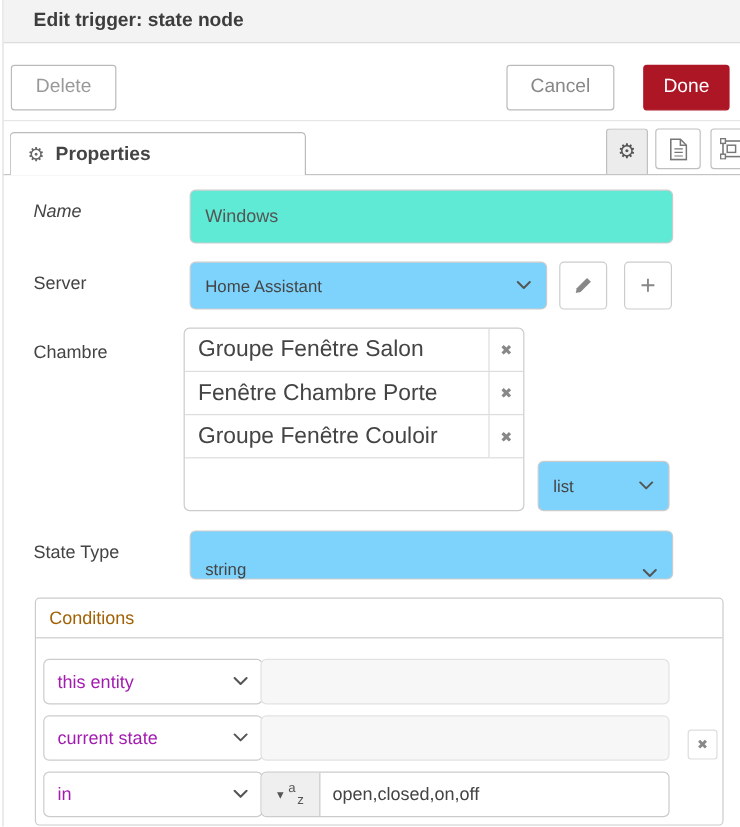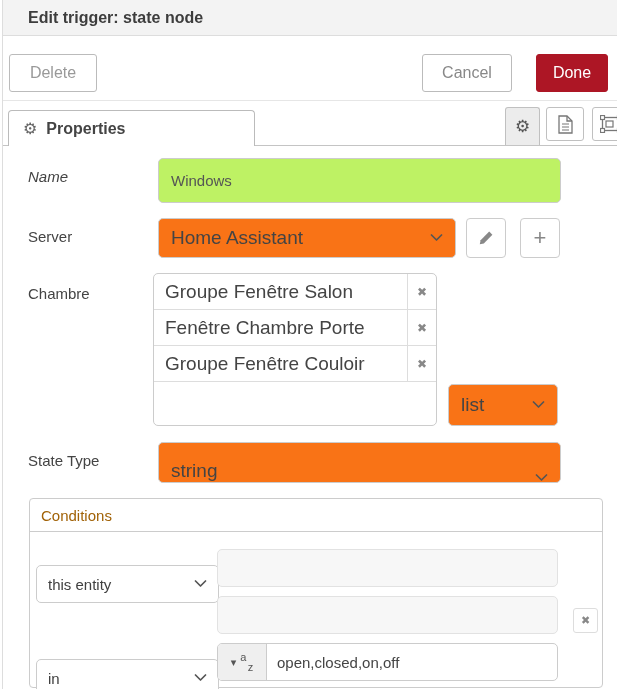--- a/index.html
+++ b/index.html
@@ -29,23 +29,23 @@
   .mini-btn{position:absolute;box-sizing:border-box;border:1px solid #c0c0c0;border-radius:3px 3px 0 0;
     background:#fff;display:flex;align-items:center;justify-content:center;cursor:pointer;}
   #btn-tab-gear{left:505px;top:107px;width:35px;height:38px;background:#ececec;border-bottom:none;}
   #btn-tab-gear .gear{font-size:17px;color:#555;}
   #btn-tab-doc{left:546px;top:107px;width:38px;height:34px;border-radius:3px;}
   #btn-tab-appearance{left:592px;top:107px;width:38px;height:34px;border-radius:3px;}
 
   
   .flabel{position:absolute;left:28px;font-size:15px;color:#444;}
   .input-box{position:absolute;box-sizing:border-box;border:1px solid #ccc;border-radius:5px;
-    background:#bef264;font-size:15px;color:#555;display:flex;align-items:center;padding:0 12px;}
+    background:#5eead4;font-size:15px;color:#555;display:flex;align-items:center;padding:0 12px;}
   .select-box{position:absolute;box-sizing:border-box;border:1px solid #ccc;border-radius:5px;
-    background:#f97316;font-size:19px;color:#444;display:flex;align-items:center;
+    background:#7dd3fc;font-size:14px;color:#444;display:flex;align-items:center;
     justify-content:space-between;padding:0 12px;cursor:pointer;}
   .icon-btn{position:absolute;box-sizing:border-box;border:1px solid #ccc;border-radius:4px;
     background:#fff;display:flex;align-items:center;justify-content:center;color:#888;cursor:pointer;}
 
   #name-input{left:158px;top:158px;width:403px;height:45px;}
   #server-select{left:158px;top:218px;width:298px;height:40px;}
   #btn-edit-server{left:466px;top:218px;width:40px;height:40px;}
   #btn-add-server{left:520px;top:218px;width:40px;height:40px;font-size:22px;color:#888;}
 
   
@@ -59,22 +59,22 @@
   #entity-mode-select{left:448px;top:384px;width:110px;height:42px;}
 
   #state-type-select{left:158px;top:442px;width:403px;height:41px;align-items:flex-end;}
 
   
   #conditions{position:absolute;left:29px;top:498px;width:574px;height:190px;box-sizing:border-box;
     border:1px solid #ccc;border-radius:4px;background:#fff;}
   #conditions-title{height:32px;border-bottom:1px solid #ccc;display:flex;align-items:center;
     padding-left:11px;font-size:15px;color:#a16207;}
   .cond-select{position:absolute;left:6px;width:183px;height:38px;box-sizing:border-box;
-    border:1px solid #ccc;border-radius:5px;background:#fff;font-size:15px;color:#404040;
-    display:flex;align-items:center;justify-content:space-between;padding:0 11px;cursor:pointer;margin-top:16px;}
+    border:1px solid #ccc;border-radius:5px;background:#fff;font-size:15px;color:#a21caf;
+    display:flex;align-items:center;justify-content:space-between;padding:0 11px;cursor:pointer;}
   .cond-input{position:absolute;left:187px;width:341px;height:38px;box-sizing:border-box;
     border:1px solid #e2e2e2;border-radius:5px;background:#f7f7f7;}
   #cond-row-remove{position:absolute;left:543px;top:109px;width:25px;height:25px;box-sizing:border-box;
     border:1px solid #ddd;border-radius:3px;background:#fff;display:flex;align-items:center;
     justify-content:center;color:#888;font-size:11px;cursor:pointer;}
   #cond-typed-input{position:absolute;left:187px;top:144px;width:341px;height:38px;box-sizing:border-box;
     border:1px solid #ccc;border-radius:5px;background:#fff;display:flex;align-items:stretch;overflow:hidden;}
   #typed-btn{width:48px;background:#efefef;border-right:1px solid #ccc;display:flex;
     align-items:center;justify-content:center;gap:4px;color:#555;cursor:pointer;}
   #typed-btn .caret{font-size:11px;color:#555;}
@@ -192,20 +192,26 @@
     <div class="cond-select" style="top:50px;">
       <span>this entity</span>
       <svg class="chev" width="13" height="8" viewBox="0 0 13 8">
         <path d="M1.5 1 L6.5 6 L11.5 1" fill="none" stroke="#555" stroke-width="1.7" stroke-linecap="round" stroke-linejoin="round"></path>
       </svg>
     </div>
     <div class="cond-input" style="top:50px;">
       <span></span>
     </div>
 
+    <div class="cond-select" style="top:97px;">
+      <span>current state</span>
+      <svg class="chev" width="13" height="8" viewBox="0 0 13 8">
+        <path d="M1.5 1 L6.5 6 L11.5 1" fill="none" stroke="#555" stroke-width="1.7" stroke-linecap="round" stroke-linejoin="round"></path>
+      </svg>
+    </div>
     <div class="cond-input" style="top:97px;">
       <span></span>
     </div>
     <div id="cond-row-remove">
       <span>✖</span>
     </div>
 
     <div class="cond-select" style="top:144px;">
       <span>in</span>
       <svg class="chev" width="13" height="8" viewBox="0 0 13 8">

